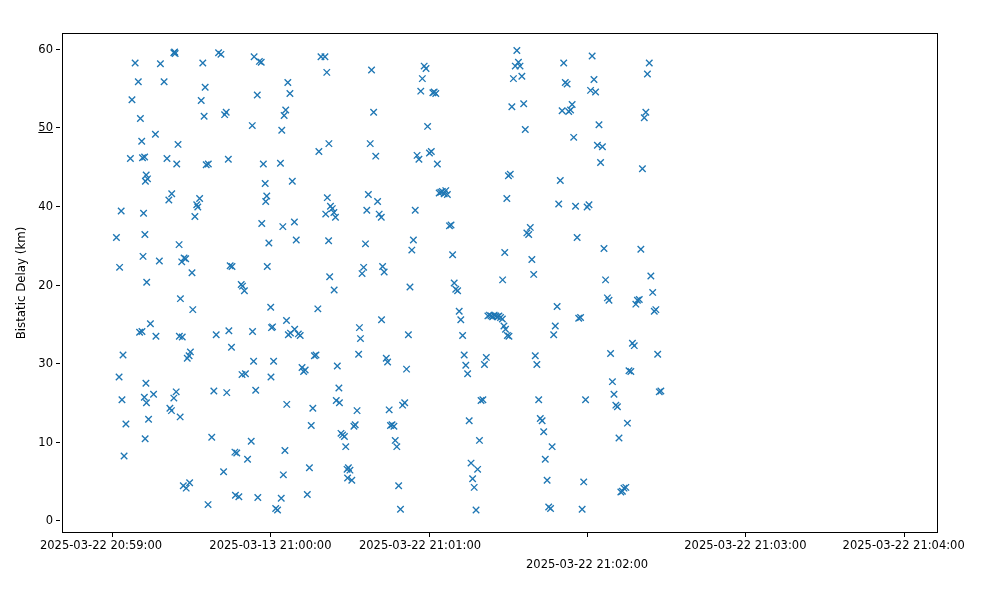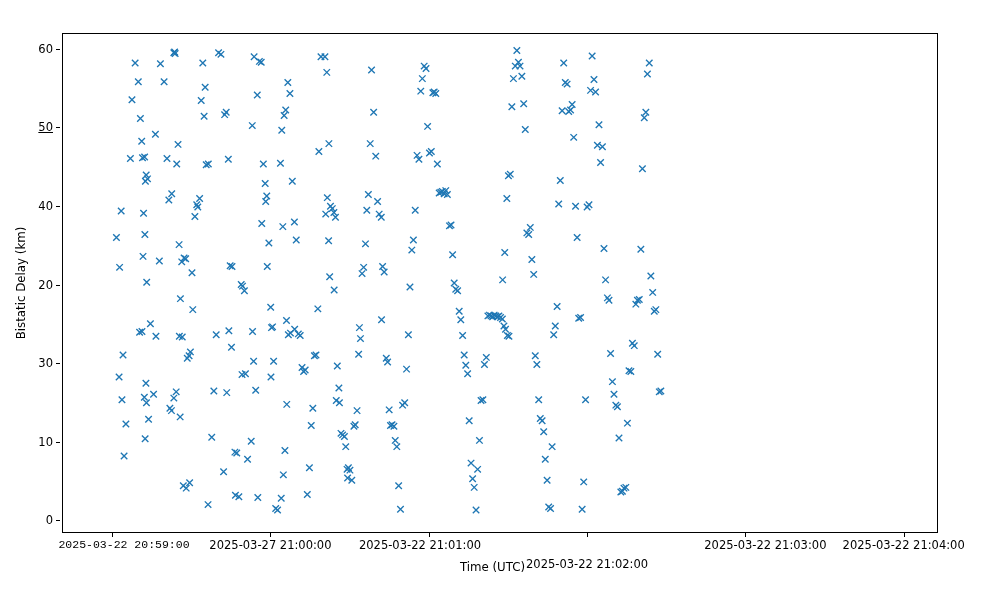--- a/index.html
+++ b/index.html
@@ -539,23 +539,22 @@
 
   <div id="xtick-marks">
       <div class="xtick-mark" style="left: 112.133px;"></div>
       <div class="xtick-mark" style="left: 270.446px;"></div>
       <div class="xtick-mark" style="left: 428.759px;"></div>
       <div class="xtick-mark" style="left: 587.072px;"></div>
       <div class="xtick-mark" style="left: 745.386px;"></div>
       <div class="xtick-mark" style="left: 903.699px;"></div>
     </div>
   <div id="xtick-labels">
-      <div class="xtick-label" style="left: 124px; font-family: Liberation Mono, monospace;">2025-03-22 20:59:00</div>
-      <div class="xtick-label" style="left: 270.446px;">2025-03-27 21:00:00</div>
+      <div class="xtick-label" style="left: 101px;">2025-03-22 20:59:00</div>
+      <div class="xtick-label" style="left: 270.446px;">2025-03-13 21:00:00</div>
       <div class="xtick-label" style="left: 420px;">2025-03-22 21:01:00</div>
       <div class="xtick-label" style="left: 587.072px; margin-top: 19px;">2025-03-22 21:02:00</div>
-      <div class="xtick-label" style="left: 745.386px; margin-left: 20px;">2025-03-22 21:03:00</div>
+      <div class="xtick-label" style="left: 745.386px;">2025-03-22 21:03:00</div>
       <div class="xtick-label" style="left: 903.699px;">2025-03-22 21:04:00</div>
     </div>
 
-  <div id="xlabel">Time (UTC)</div>
 
 </div>
 
 </body></html>

